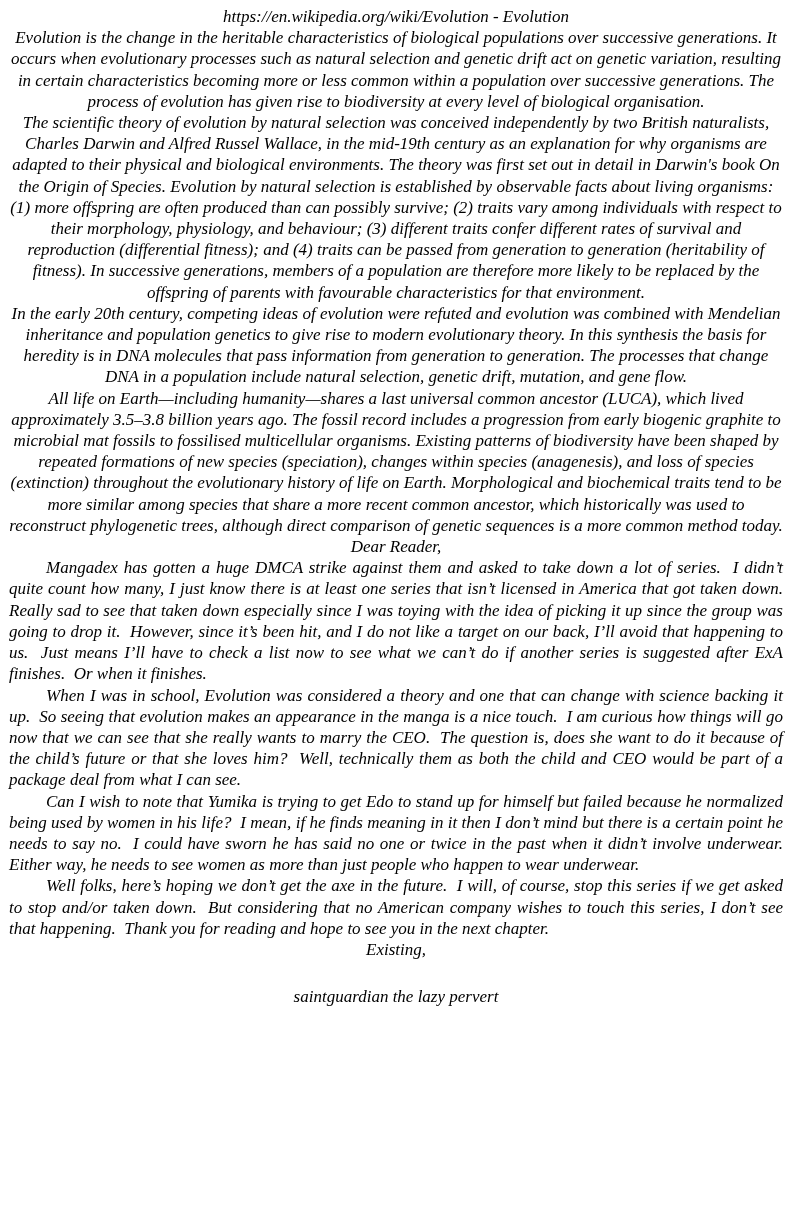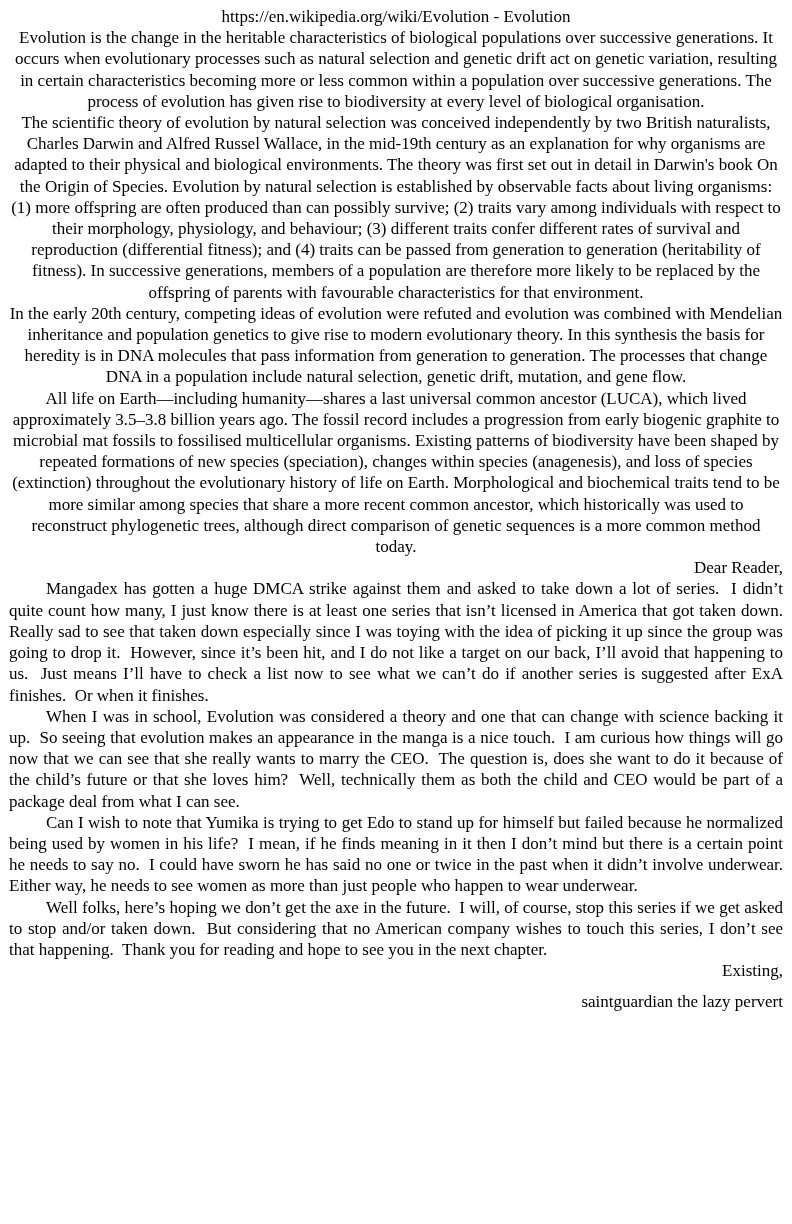--- a/index.html
+++ b/index.html
@@ -1,15 +1,15 @@
 <!DOCTYPE html>
 <html><head>
 <meta charset="utf-8">
 <style>
-  * { margin: 0; padding: 0; box-sizing: border-box; }
+  * { margin: 0; padding: 0; box-sizing: border-box; font-style: italic; }
   html, body {
     width: 792px;
     height: 1224px;
     background: #ffffff;
     overflow: hidden;
   }
   body {
     font-family: "Liberation Serif", "DejaVu Serif", serif;
     font-size: 17px;
     line-height: 21.2px;
@@ -21,27 +21,27 @@
     padding: 6px 9px 0 9px;
   }
   .wiki p {
     text-align: center;
   }
   .letter p {
     text-align: justify;
     white-space: pre-wrap;
   }
   .letter p.noindent {
-    text-align: right;
+    text-align: center;
   }
   .letter p.indent {
     text-indent: 37px;
   }
   .signature {
-    margin-top: 10px;
+    margin-top: 26px;
   }
   .signature p {
     text-align: left;
   }
 </style>
 </head>
 <body>
 
 <div class="page">
 

